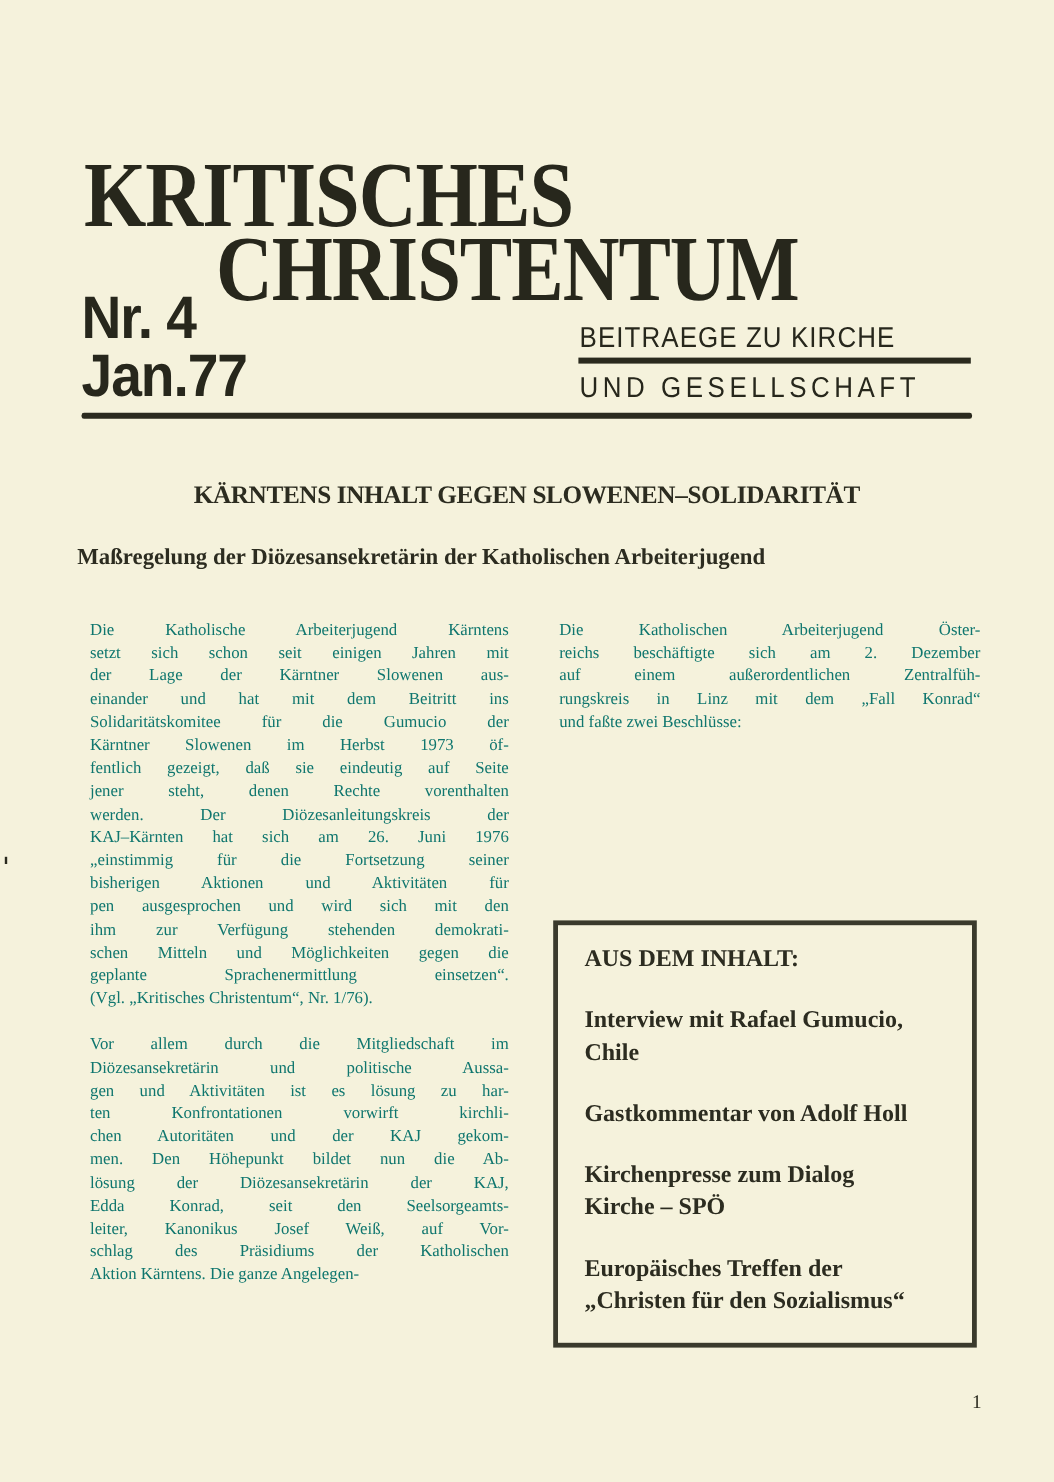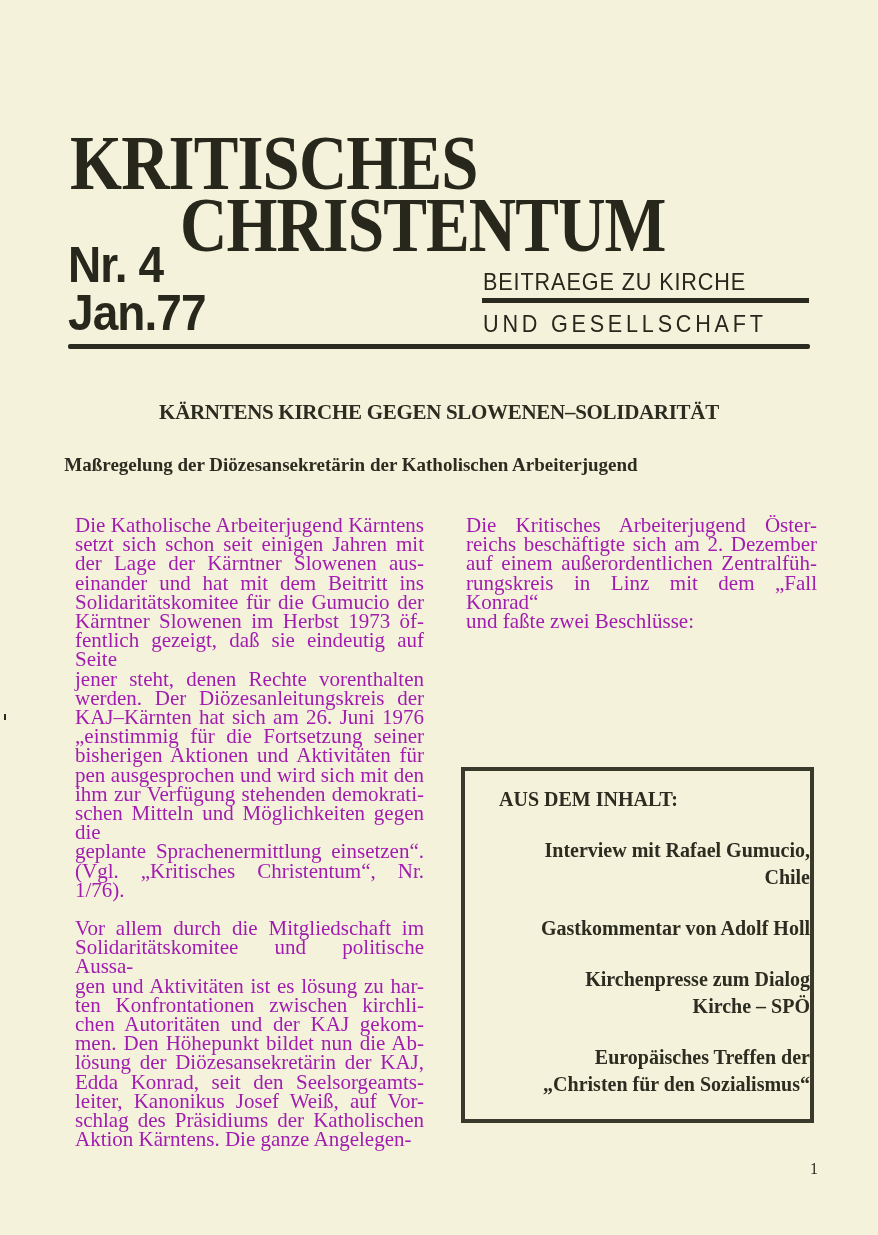--- a/index.html
+++ b/index.html
@@ -60,46 +60,45 @@
   }
   .subheadline {
     position: absolute; left: 0; width: 702px; top: 454px;
     text-align: center; font-size: 19px; font-weight: bold;
     white-space: nowrap;
   }
 
   
   .col {
     position: absolute;
-    font-size: 21px;
+    font-size: 14px;
     line-height: 19.2px;
-    color: #a21caf;
+    color: #0f766e;
   }
   .col-left { left: 75px; top: 516px; width: 349px; }
   .col-right { left: 466px; top: 516px; width: 351px; }
   .col p { margin: 0; text-align: justify; text-align-last: left; }
   .col p .ln { display: block; text-align: justify; text-align-last: justify; }
   .col p .ln.last { text-align-last: left; }
   .col p + p { margin-top: 19px; }
 
   
   .contents-box {
     position: absolute;
     left: 461px; top: 767px; width: 353px; height: 356px;
     border: 4px solid #3a3a2c;
     box-sizing: border-box;
-    padding: 16px 0 0 34px;
+    padding: 16px 0 0 22px;
   }
   .contents-title {
     font-size: 20px; font-weight: bold; margin: 0 0 26px 0; line-height: 24px;
   }
   .contents-item {
     font-size: 20px; font-weight: bold; line-height: 27px; margin: 0 0 24px 0;
     white-space: pre-line;
-    text-align: right;
   }
 
   .page-number {
     position: absolute; left: 810px; top: 1160px; font-size: 16px;
   }
 
   .scan-mark {
     position: absolute; left: 4px; top: 714px; width: 2px; height: 6px; background: #2a2a1e;
   }
 </style>
@@ -112,21 +111,21 @@
   <div class="mast-line2">CHRISTENTUM</div>
 
   <div class="issue-no">Nr. 4</div>
   <div class="issue-date">Jan.77</div>
 
   <div class="subtitle1">BEITRAEGE ZU KIRCHE</div>
   <div class="rule-sub"></div>
   <div class="subtitle2">UND GESELLSCHAFT</div>
   <div class="rule-main"></div>
 
-  <h1 class="headline" style="margin:0;">KÄRNTENS KIRCHE GEGEN SLOWENEN–SOLIDARITÄT</h1>
+  <h1 class="headline" style="margin:0;">KÄRNTENS INHALT GEGEN SLOWENEN–SOLIDARITÄT</h1>
   <h2 class="subheadline" style="margin:0;">Maßregelung der Diözesansekretärin der Katholischen Arbeiterjugend</h2>
 
   <div class="col col-left" id="col-left">
       <p>
         <span class="ln">Die Katholische Arbeiterjugend Kärntens</span>
         <span class="ln">setzt sich schon seit einigen Jahren mit</span>
         <span class="ln">der Lage der Kärntner Slowenen aus-</span>
         <span class="ln">einander und hat mit dem Beitritt ins</span>
         <span class="ln">Solidaritätskomitee für die Gumucio der</span>
         <span class="ln">Kärntner Slowenen im Herbst 1973 öf-</span>
@@ -137,35 +136,35 @@
         <span class="ln">„einstimmig für die Fortsetzung seiner</span>
         <span class="ln">bisherigen Aktionen und Aktivitäten für</span>
         <span class="ln">pen ausgesprochen und wird sich mit den</span>
         <span class="ln">ihm zur Verfügung stehenden demokrati-</span>
         <span class="ln">schen Mitteln und Möglichkeiten gegen die</span>
         <span class="ln">geplante Sprachenermittlung einsetzen“.</span>
         <span class="ln last">(Vgl. „Kritisches Christentum“, Nr. 1/76).</span>
       </p>
       <p>
         <span class="ln">Vor allem durch die Mitgliedschaft im</span>
-        <span class="ln">Solidaritätskomitee und politische Aussa-</span>
+        <span class="ln">Diözesansekretärin und politische Aussa-</span>
         <span class="ln">gen und Aktivitäten ist es lösung zu har-</span>
-        <span class="ln">ten Konfrontationen zwischen kirchli-</span>
+        <span class="ln">ten Konfrontationen vorwirft kirchli-</span>
         <span class="ln">chen Autoritäten und der KAJ gekom-</span>
         <span class="ln">men. Den Höhepunkt bildet nun die Ab-</span>
         <span class="ln">lösung der Diözesansekretärin der KAJ,</span>
         <span class="ln">Edda Konrad, seit den Seelsorgeamts-</span>
         <span class="ln">leiter, Kanonikus Josef Weiß, auf Vor-</span>
         <span class="ln">schlag des Präsidiums der Katholischen</span>
         <span class="ln last">Aktion Kärntens. Die ganze Angelegen-</span>
       </p>
     </div>
   <div class="col col-right" id="col-right">
       <p>
-        <span class="ln">Die Kritisches Arbeiterjugend Öster-</span>
+        <span class="ln">Die Katholischen Arbeiterjugend Öster-</span>
         <span class="ln">reichs beschäftigte sich am 2. Dezember</span>
         <span class="ln">auf einem außerordentlichen Zentralfüh-</span>
         <span class="ln">rungskreis in Linz mit dem „Fall Konrad“</span>
         <span class="ln last">und faßte zwei Beschlüsse:</span>
       </p>
     </div>
 
   <div class="contents-box">
     <div class="contents-title">AUS DEM INHALT:</div>
     <div class="contents-item">Interview mit Rafael Gumucio,

